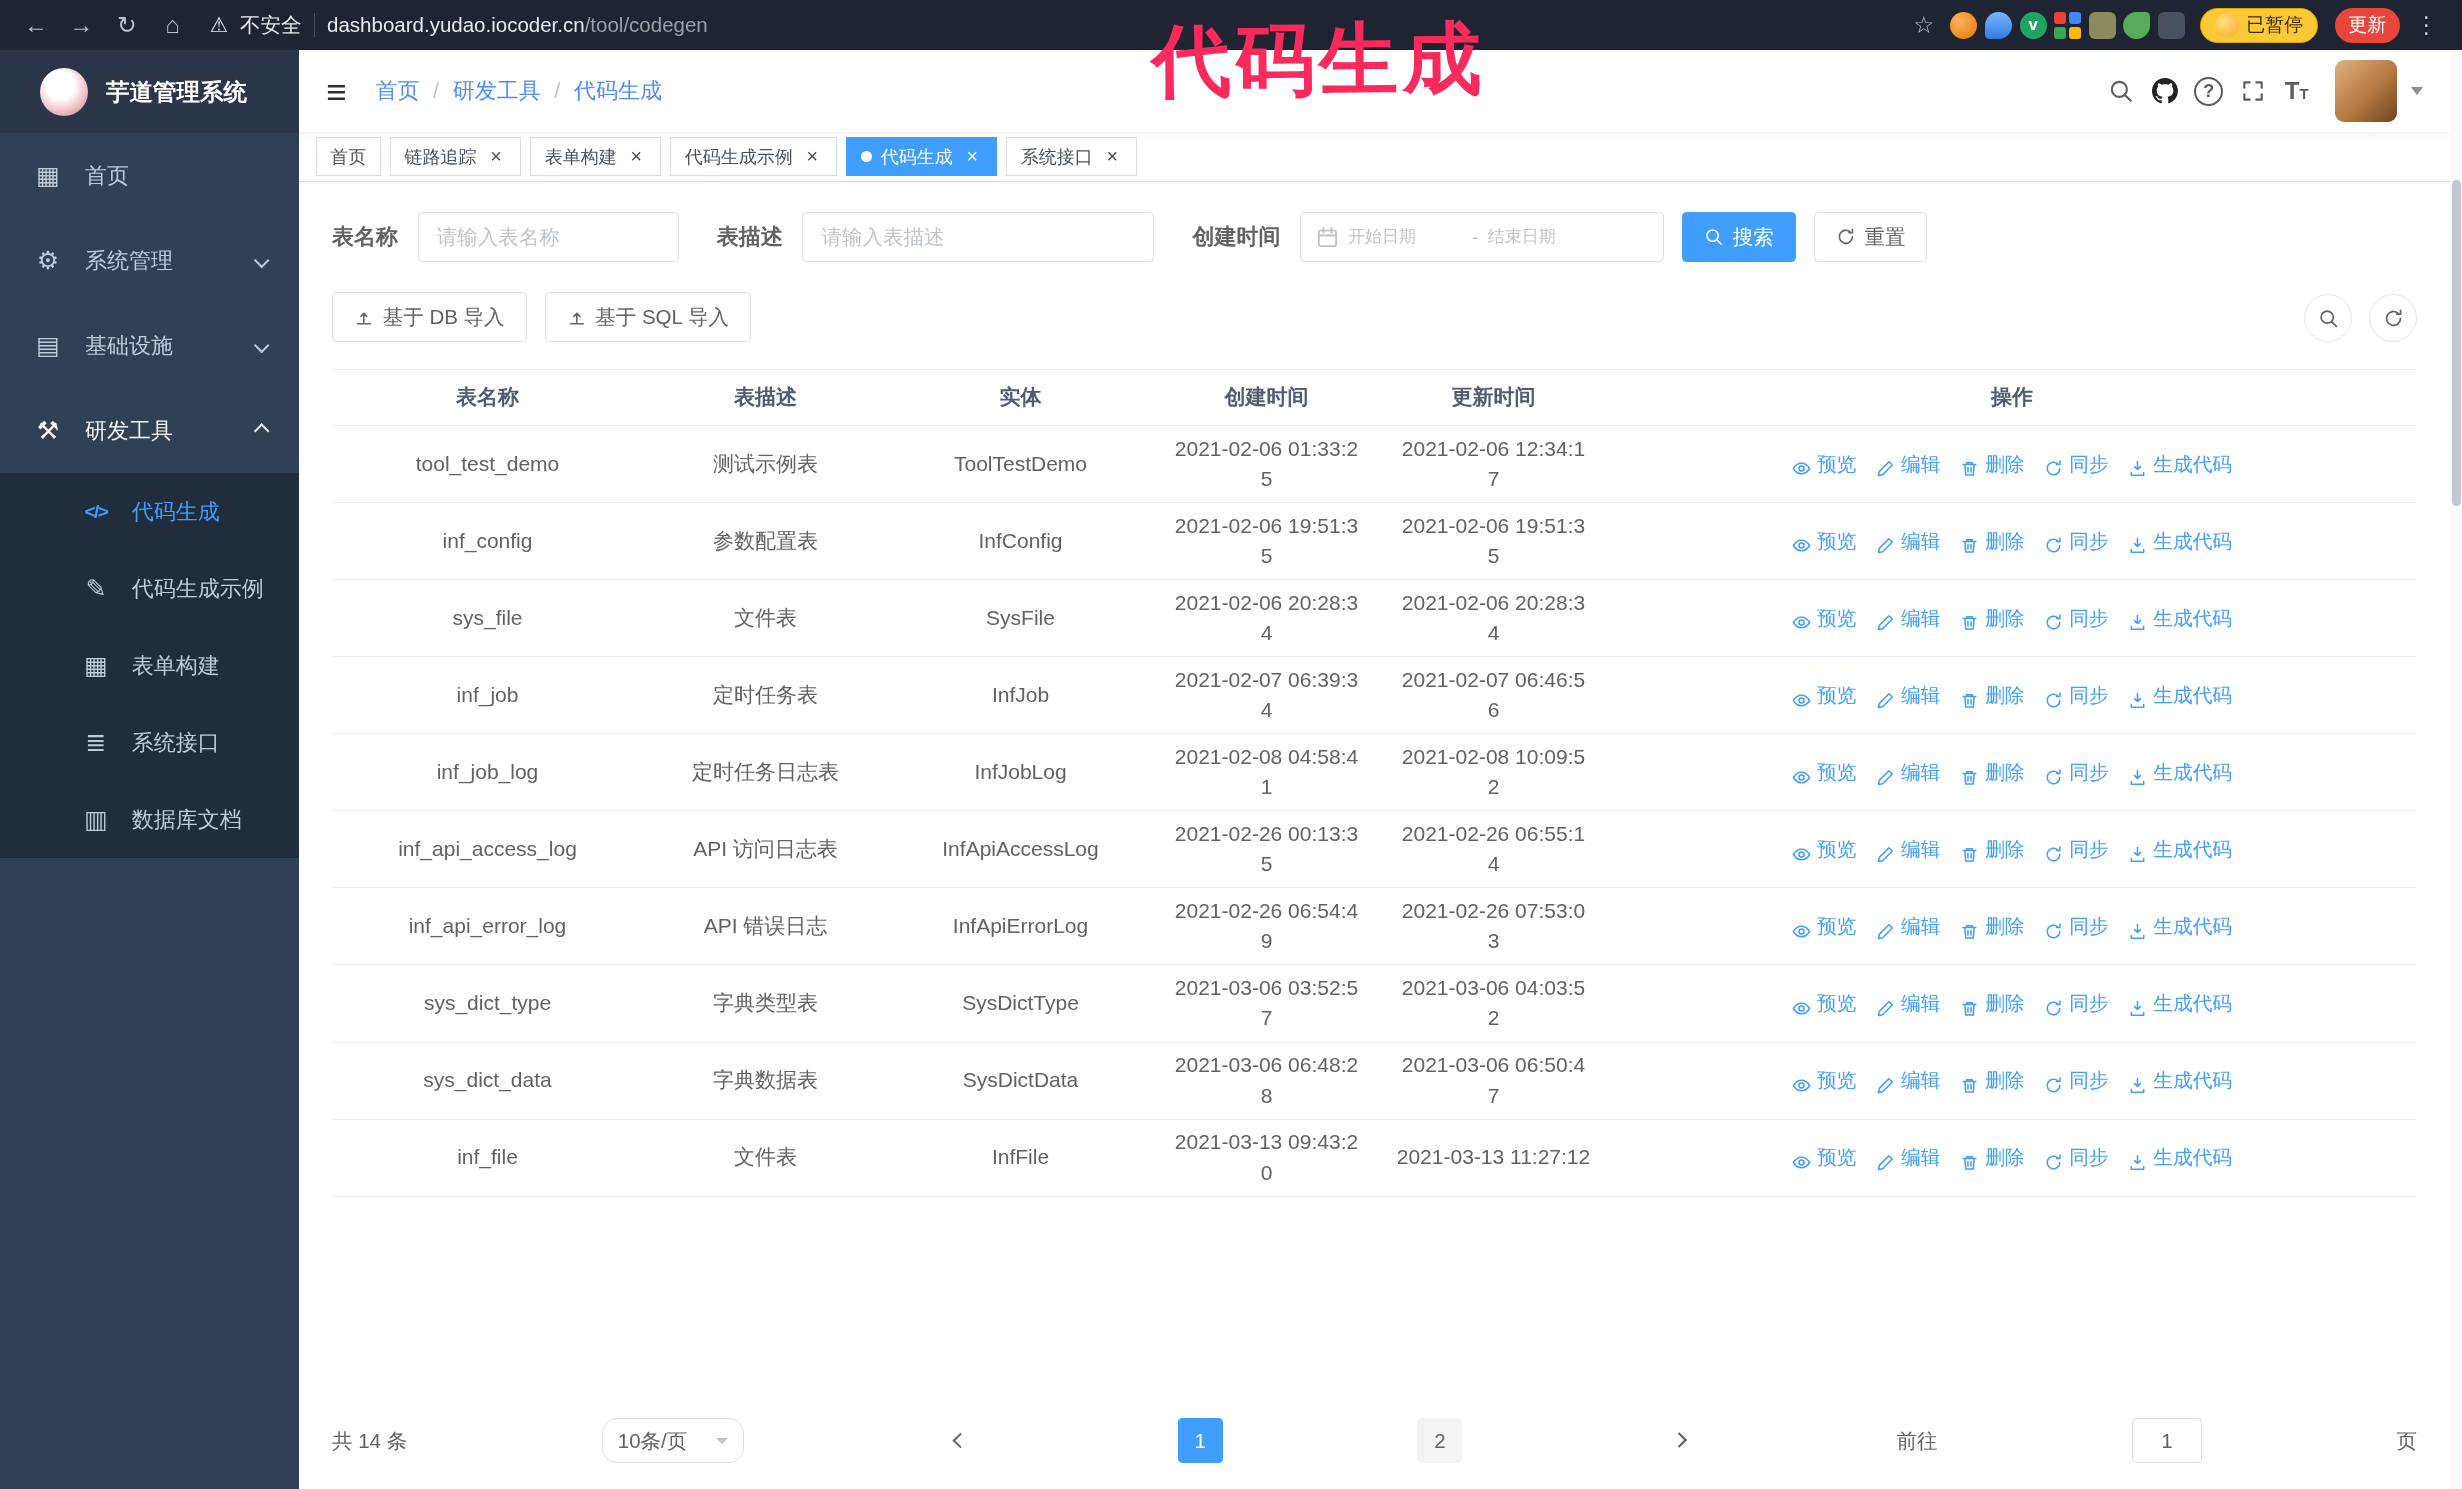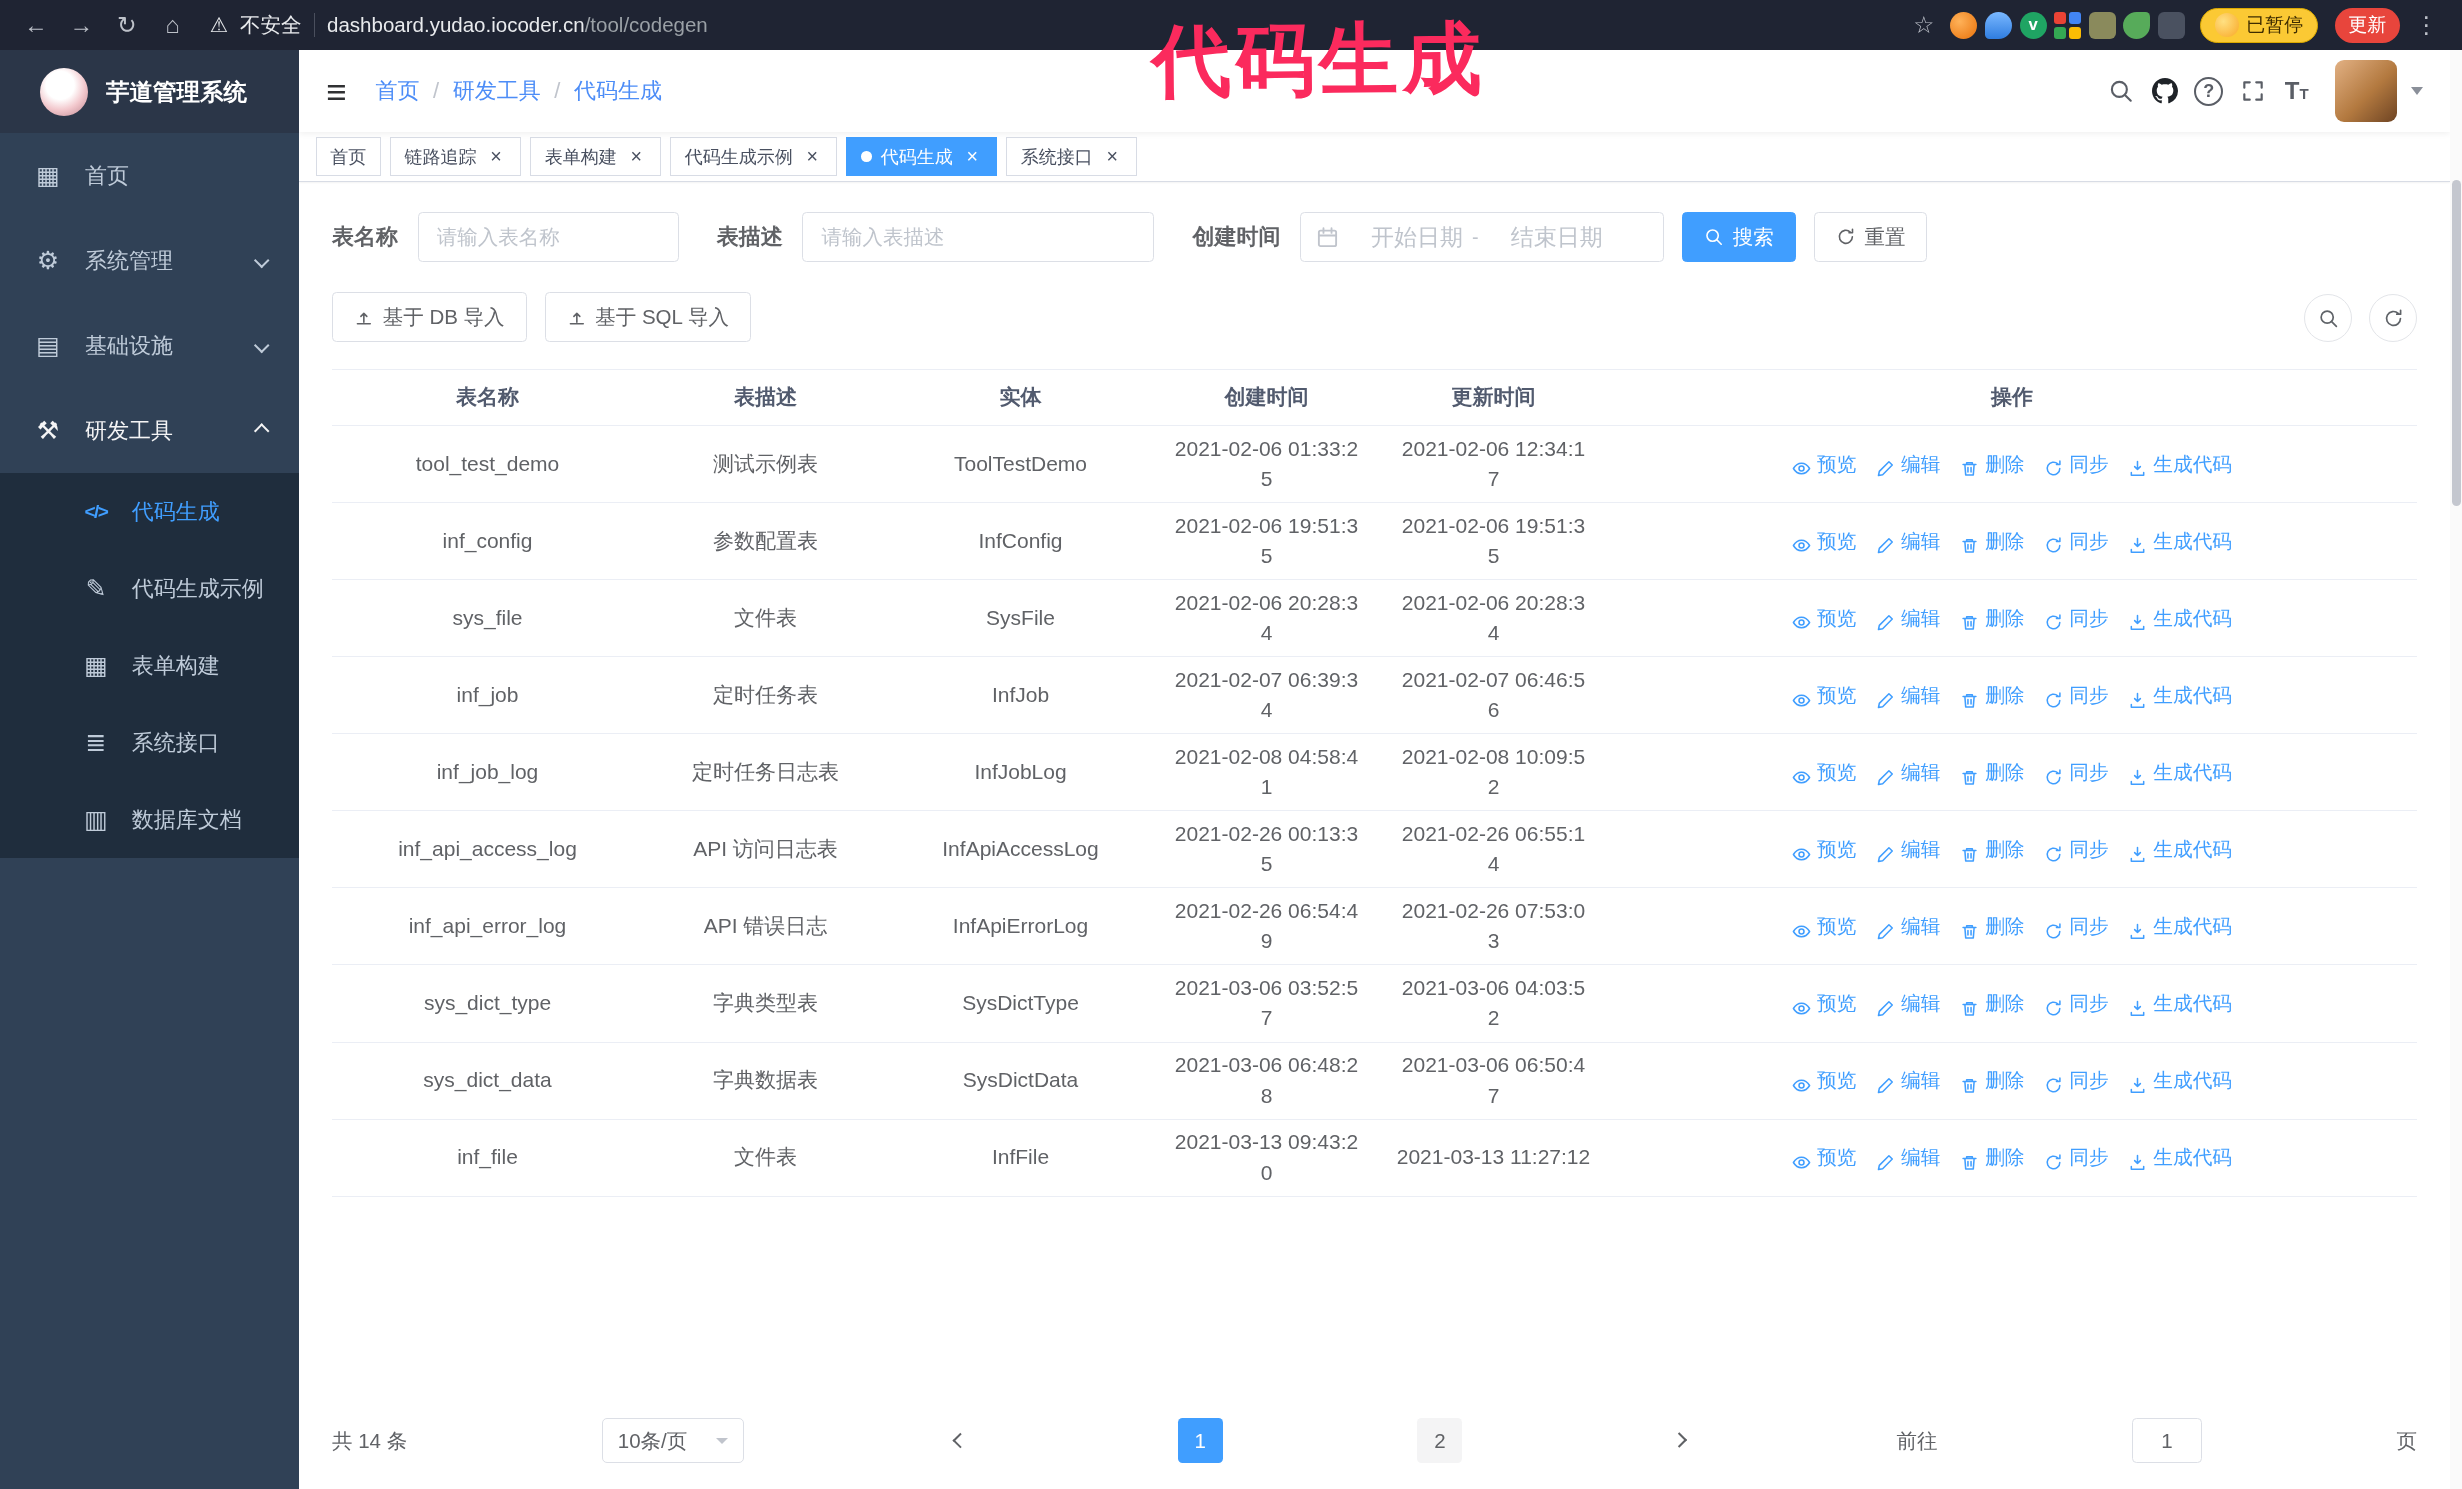--- a/index.html
+++ b/index.html
@@ -92,21 +92,21 @@
   .frow{display:flex;align-items:center}
   .flabel{font-size:22px;color:#606266;font-weight:700;margin-right:19.7px;white-space:nowrap}
   .flabel.ml{margin-left:38px}
   .tin{height:50px;border:0.8px solid #dcdfe6;border-radius:4.5px;font-size:20.5px;color:#606266;
     padding:0 18px;outline:none;font-family:inherit;background:#fff}
   .tin::placeholder{color:#bfc4cc}
   .w1{width:261px}.w2{width:352px}
   .daterange{height:50px;width:364px;border:0.8px solid #dcdfe6;border-radius:4.5px;display:flex;
     align-items:center;padding:0 15px;gap:9px;cursor:pointer}
   .daterange svg{width:23px;height:23px;color:#c0c4cc;flex:none}
-  .din{border:none;outline:none;width:115px;font-size:23px;color:#606266;font-family:inherit;text-align:right;background:transparent}
+  .din{border:none;outline:none;width:115px;font-size:17px;color:#606266;font-family:inherit;text-align:left;background:transparent}
   .din::placeholder{color:#bfc4cc}
   .dsep{color:#bfc4cc;font-size:19.7px}
   .btn{height:50px;display:inline-flex;align-items:center;gap:9px;padding:0 21px;border-radius:4.5px;
     font-size:20.5px;cursor:pointer;border:0.8px solid #dcdfe6;background:#fff;color:#606266;font-family:inherit;white-space:nowrap}
   .btn svg{width:19.7px;height:19.7px}
   .btn.primary{background:#409eff;border-color:#409eff;color:#fff}
   .btn.ml{margin-left:18px}
   .mlauto{margin-left:auto;display:flex;align-items:center}
   .circle{width:48px;height:48px;border-radius:50%;border:0.8px solid #e3e5e9;display:flex;align-items:center;
     justify-content:center;color:#5f6368;cursor:pointer;background:#fff}
@@ -122,21 +122,21 @@
   .td{font-size:21px;color:#606266;text-align:center;padding:0 16.7px;line-height:1.45}
   .head .td{font-weight:700;color:#515a6e}
   .td.wrapcol{word-break:break-all}
   .ops{display:flex;align-items:center;justify-content:center;gap:19.7px}
   .op{display:inline-flex;align-items:flex-end;gap:6px;color:#409eff;font-size:19.7px;cursor:pointer;white-space:nowrap}
   .op svg{width:19px;height:19px}
 
   
   .pager{margin-top:auto;padding-top:23px;display:flex;align-items:center;justify-content:space-between;
     gap:13px;font-size:20.5px;color:#606266}
-  .psel{height:45px;min-width:142px;border:0.8px solid #dcdfe6;border-radius:5px;display:flex;align-items:center;
+  .psel{height:45px;min-width:142px;border:0.8px solid #dcdfe6;border-radius:15px;display:flex;align-items:center;
     justify-content:space-between;padding:0 15px;cursor:pointer;gap:12px}
   .tri{width:0;height:0;border-left:6px solid transparent;border-right:6px solid transparent;border-top:6.8px solid #c0c4cc}
   .pbtn{min-width:45px;height:45px;border-radius:4.5px;background:#f4f4f5;color:#606266;display:flex;
     align-items:center;justify-content:center;font-size:20.5px;cursor:pointer}
   .pbtn.active{background:#409eff;color:#fff}
   .chv{width:10.6px;height:10.6px;border-left:2.3px solid #606266;border-bottom:2.3px solid #606266}
   .chv.l{transform:rotate(45deg)}
   .chv.r{transform:rotate(-135deg)}
   .pin{width:70px;height:45px;border:0.8px solid #dcdfe6;border-radius:4.5px;text-align:center;font-size:20.5px;
     color:#606266;outline:none;font-family:inherit}

